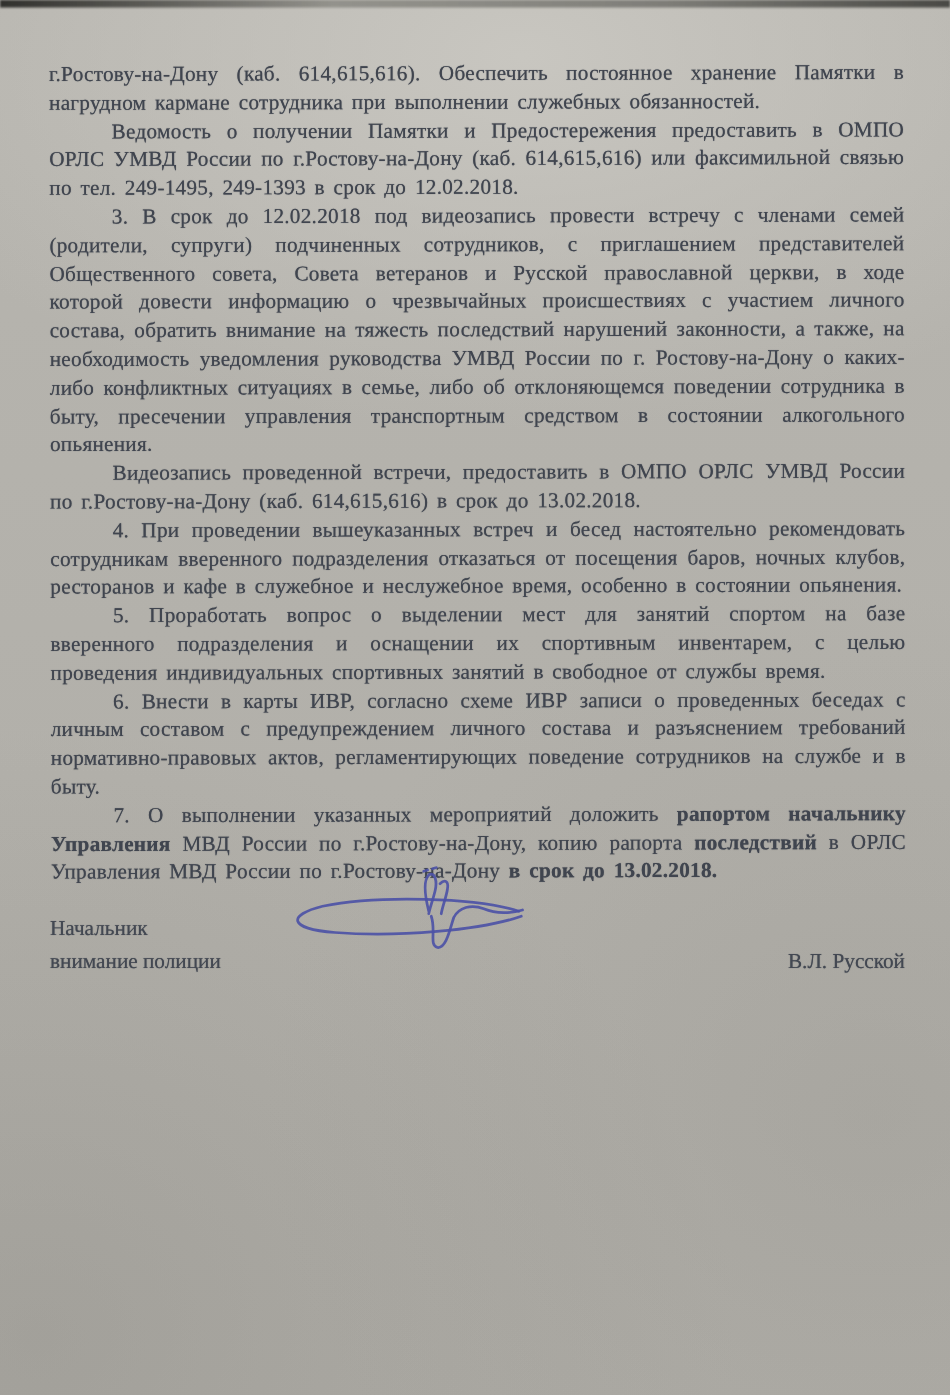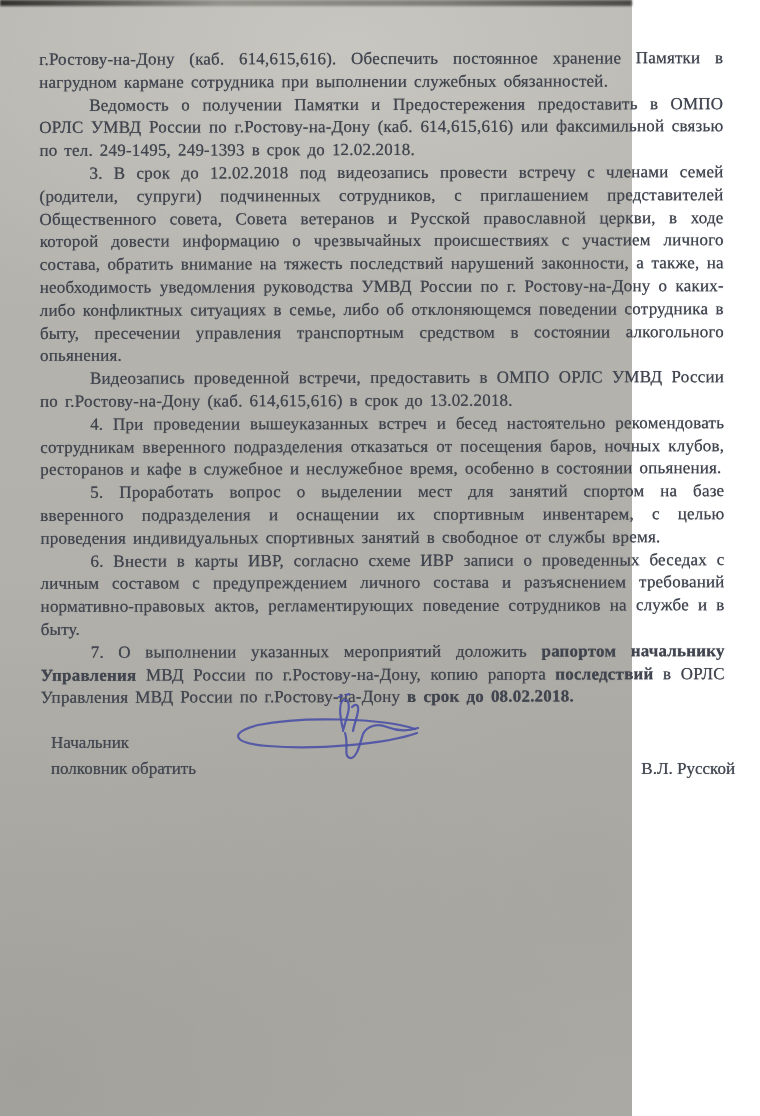--- a/index.html
+++ b/index.html
@@ -5,21 +5,21 @@
   html, body {
     margin: 0;
     padding: 0;
     width: 760px;
     height: 1116px;
     overflow: hidden;
     font-family: "Liberation Serif", "DejaVu Serif", serif;
   }
   .paper {
     position: relative;
-    width: 632px;
+    width: 760px;
     height: 1116px;
     background:
       radial-gradient(900px 500px at 55% 4%, rgba(202,200,194,0.9) 0%, rgba(202,200,194,0) 60%),
       radial-gradient(700px 600px at 92% 80%, rgba(150,148,142,0.30), rgba(150,148,142,0) 70%),
       radial-gradient(800px 700px at 4% 96%, rgba(140,138,132,0.35), rgba(140,138,132,0) 70%),
       linear-gradient(180deg, #b7b5af 0%, #b3b1ab 45%, #aeaca6 100%);
   }
   .top-edge {
     position: absolute;
     top: 0; left: 0;
@@ -61,21 +61,20 @@
     top: 730px;
     left: 40px;
     width: 684px;
     display: flex;
     justify-content: space-between;
     align-items: flex-end;
     color: #434852;
     font-size: 17px;
     line-height: 26px;
     text-shadow: 0 0 0.7px rgba(64,69,79,0.85);
-    margin-left: 11px;
   }
   .signature-svg {
     position: absolute;
     top: 693px;
     left: 210px;
     width: 230px;
     height: 80px;
   }
   .signature-svg path {
     fill: none;
@@ -92,27 +91,27 @@
   <div class="top-edge"></div>
 
   <div class="text-block">
     <p class="para noindent"><span>г.Ростову-на-Дону (каб. 614,615,616). Обеспечить постоянное хранение Памятки в нагрудном кармане сотрудника при выполнении служебных обязанностей.</span></p>
     <p class="para"><span>Ведомость о получении Памятки и Предостережения предоставить в ОМПО ОРЛС УМВД России по г.Ростову-на-Дону (каб. 614,615,616) или факсимильной связью по тел. 249-1495, 249-1393 в срок до 12.02.2018.</span></p>
     <p class="para"><span>3. В срок до 12.02.2018 под видеозапись провести встречу с членами семей (родители, супруги) подчиненных сотрудников, с приглашением представителей Общественного совета, Совета ветеранов и Русской православной церкви, в ходе которой довести информацию о чрезвычайных происшествиях с участием личного состава, обратить внимание на тяжесть последствий нарушений законности, а также, на необходимость уведомления руководства УМВД России по г. Ростову-на-Дону о каких-либо конфликтных ситуациях в семье, либо об отклоняющемся поведении сотрудника в быту, пресечении управления транспортным средством в состоянии алкогольного опьянения.</span></p>
     <p class="para"><span>Видеозапись проведенной встречи, предоставить в ОМПО ОРЛС УМВД России по г.Ростову-на-Дону (каб. 614,615,616) в срок до 13.02.2018.</span></p>
     <p class="para"><span>4. При проведении вышеуказанных встреч и бесед настоятельно рекомендовать сотрудникам вверенного подразделения отказаться от посещения баров, ночных клубов, ресторанов и кафе в служебное и неслужебное время, особенно в состоянии опьянения.</span></p>
     <p class="para"><span>5. Проработать вопрос о выделении мест для занятий спортом на базе вверенного подразделения и оснащении их спортивным инвентарем, с целью проведения индивидуальных спортивных занятий в свободное от службы время.</span></p>
     <p class="para"><span>6. Внести в карты ИВР, согласно схеме ИВР записи о проведенных беседах с личным составом с предупреждением личного состава и разъяснением требований нормативно-правовых актов, регламентирующих поведение сотрудников на службе и в быту.</span></p>
-    <p class="para"><span>7. О выполнении указанных мероприятий доложить </span><span class="run-bold">рапортом начальнику Управления</span><span> МВД России по г.Ростову-на-Дону, копию рапорта </span><span class="run-bold">последствий</span><span> в ОРЛС Управления МВД России по г.Ростову-на-Дону </span><span class="run-bold">в срок до 08.02.2018.</span></p>
+    <p class="para"><span>7. О выполнении указанных мероприятий доложить </span><span class="run-bold">рапортом начальнику Управления</span><span> МВД России по г.Ростову-на-Дону, копию рапорта </span><span class="run-bold">последствий</span><span> в ОРЛС Управления МВД России по г.Ростову-на-Дону </span><span class="run-bold">в срок до 13.02.2018.</span></p>
   </div>
 
   <div class="sign-row">
     <div class="sign-left">
       <div>Начальник</div>
-      <div>полковник обратить</div>
+      <div>внимание полиции</div>
     </div>
     <div class="sign-name">В.Л. Русской</div>
   </div>
 
   <svg class="signature-svg" viewBox="0 0 230 80" xmlns="http://www.w3.org/2000/svg">
     <path d="M 205 36 C 172 25, 92 23, 48 32 C 20 39, 20 50, 58 53 C 108 57, 176 51, 207 40" stroke="#4b51a6"></path>
     <path d="M 133 36 C 130 24, 128 12, 133 7 C 138 4, 140 12, 138 20 C 136 28, 134 33, 133 38 M 142 14 C 146 10, 149 12, 148 18 C 147 25, 144 32, 143 38" stroke="#4b51a6"></path>
     <path d="M 135 40 C 139 52, 133 63, 140 65 C 147 66, 150 50, 153 41 C 157 33, 167 30, 177 34 C 187 38, 199 38, 208 35" stroke="#4b51a6"></path>
     <path d="M 129 4 l 3 -1 M 136 2 l 3 -1" stroke="#4b51a6"></path>
   </svg>

